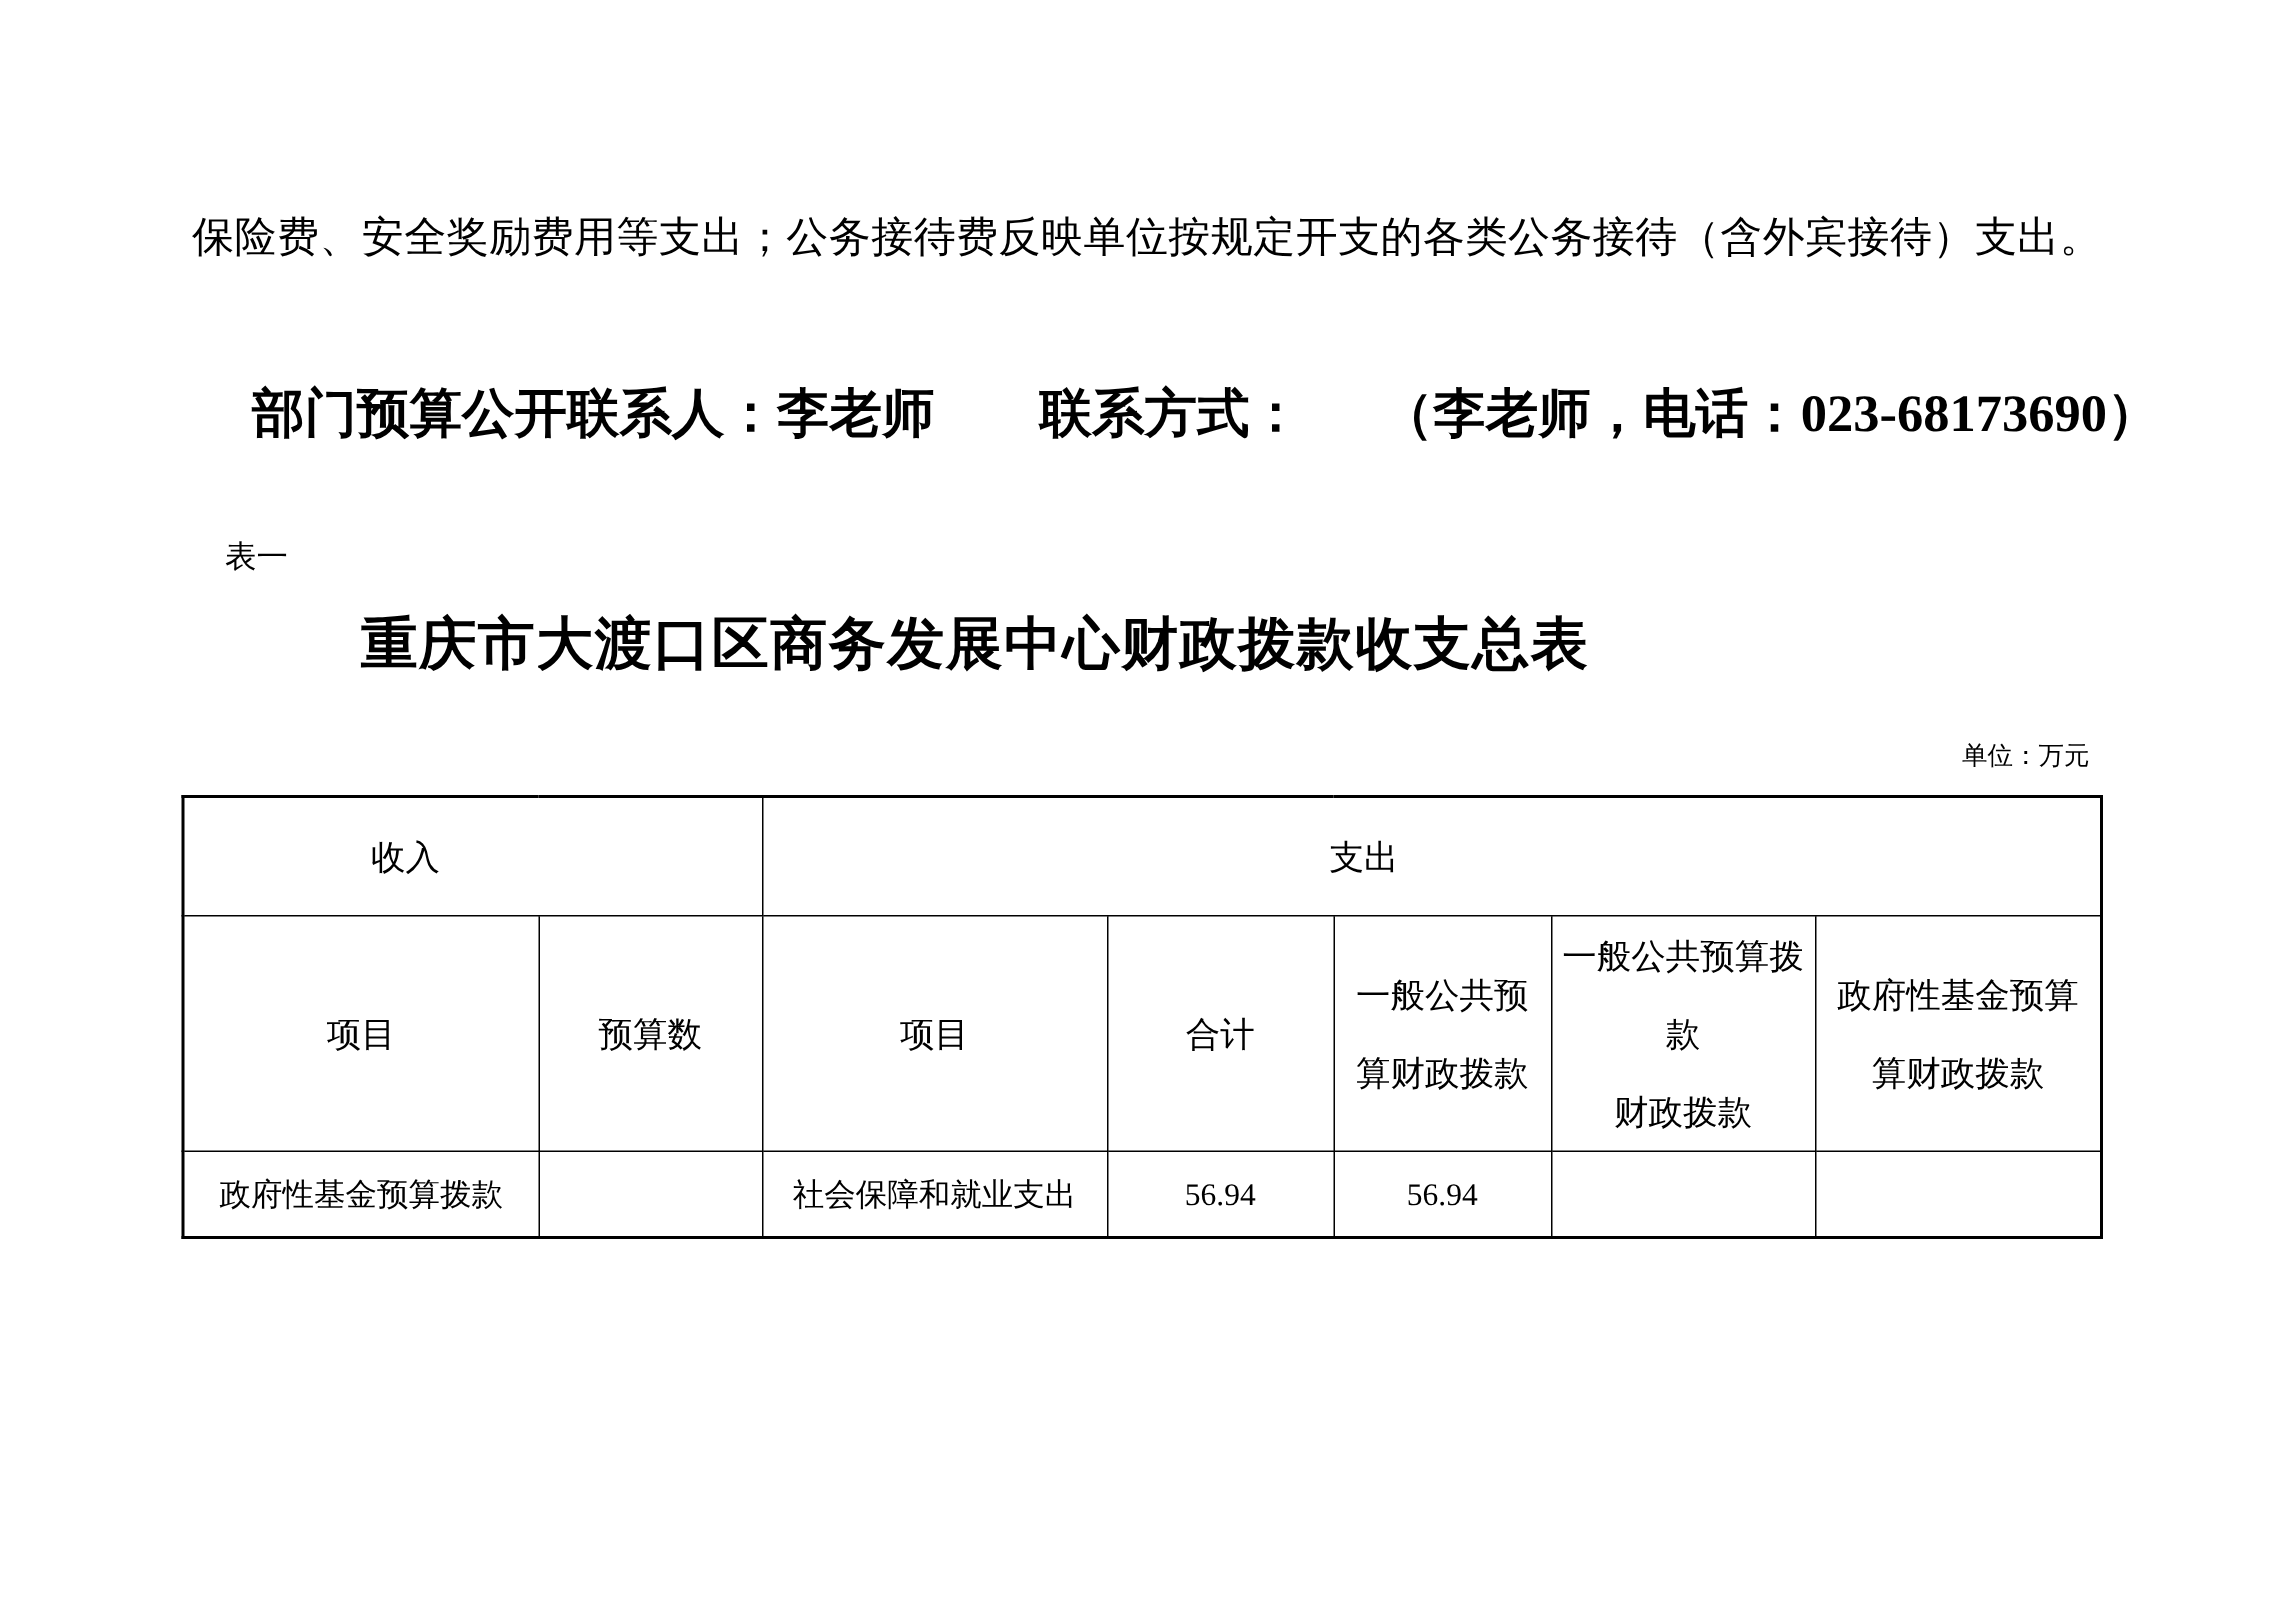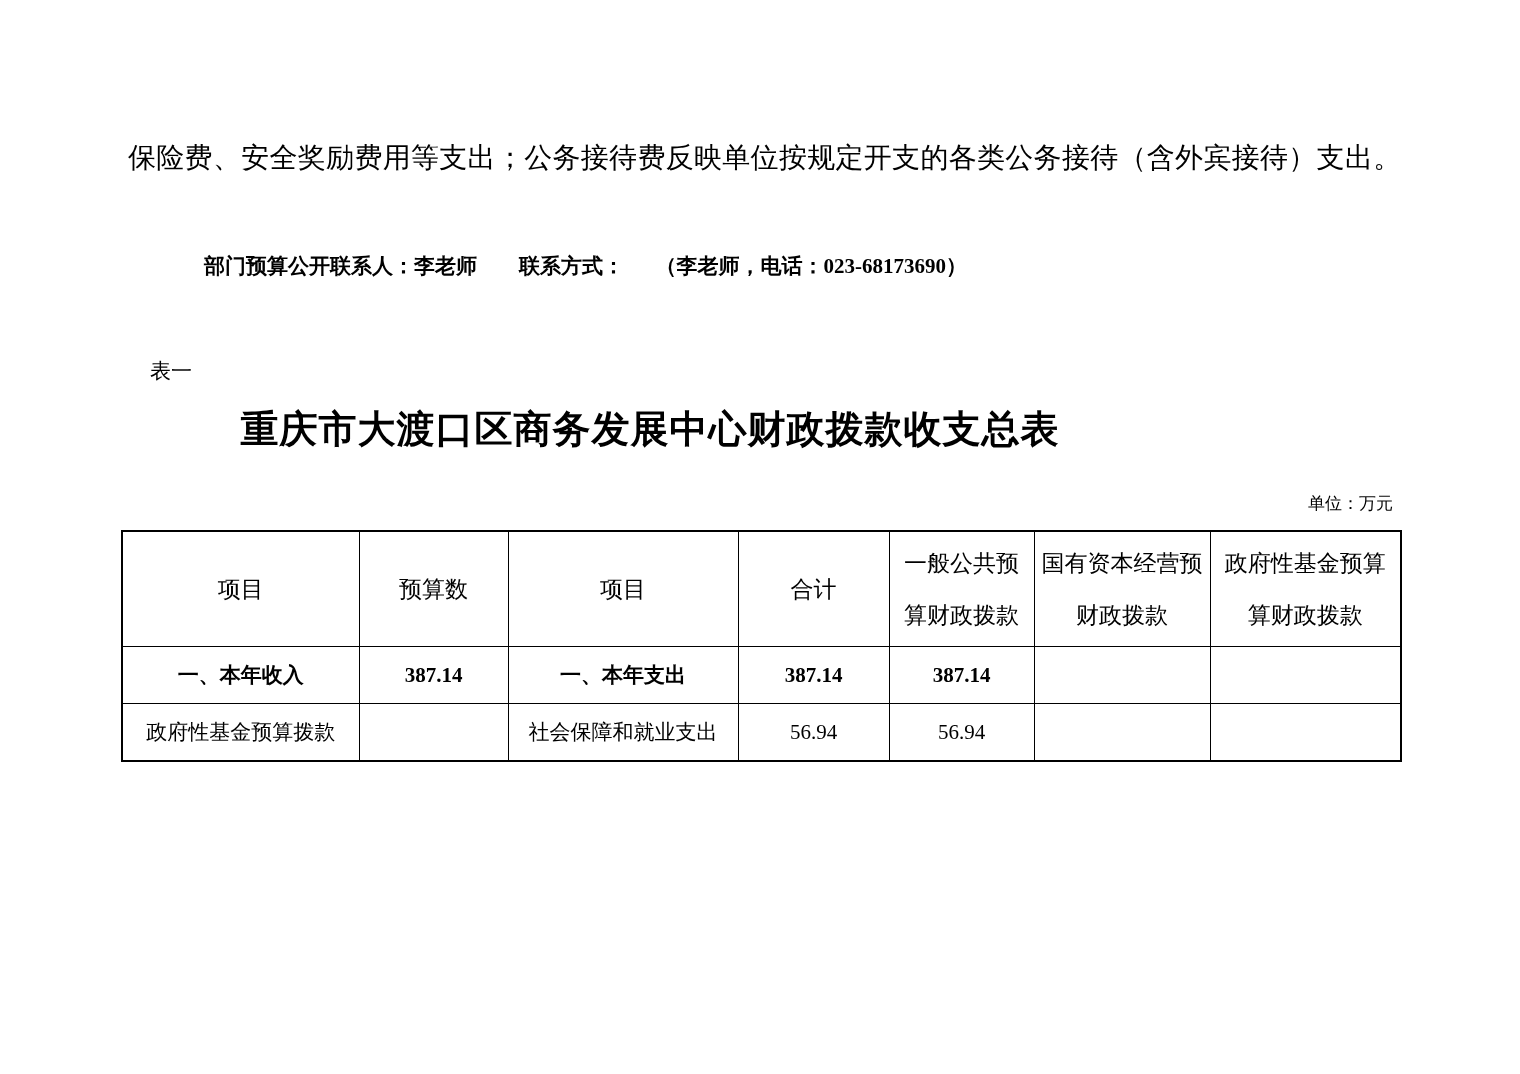--- a/index.html
+++ b/index.html
@@ -11,21 +11,21 @@
     font-family: "Liberation Serif", "DejaVu Serif", serif;
     overflow: hidden;
   }
   .intro {
     position: absolute; left: 128px; top: 139px;
     font-size: 28px; letter-spacing: 0.3px; white-space: nowrap;
     font-weight: normal;
   }
   .contact {
     position: absolute; left: 168px; top: 252px;
-    font-size: 21px; font-weight: bold; white-space: pre; margin-left: 36px;
+    font-size: 35px; font-weight: bold; white-space: pre;
   }
   .tag {
     position: absolute; left: 128px; top: 357px;
     font-size: 21px;
     margin-left: 22px;
   }
   .doc-title {
     position: absolute; left: 0; top: 404px; width: 1300px;
     text-align: center; font-size: 38px; font-weight: bold;
     letter-spacing: 1px;
@@ -79,46 +79,41 @@
   <colgroup>
     <col style="width:237px">
       <col style="width:149px">
       <col style="width:230px">
     <col style="width:151px">
       <col style="width:145px">
       <col style="width:176px">
       <col style="width:191px">
   </colgroup>
   <tbody>
+    <tr class="gh">
+      <td colspan="2">收入</td>
+      <td colspan="5">支出</td>
+    </tr>
     <tr class="ch">
       <td>项目</td>
       <td>预算数</td>
       <td>项目</td>
       <td>合计</td>
       <td>
         <span class="ln">一般公共预</span>
         <span class="ln">算财政拨款</span>
       </td>
       <td>
-        <span class="ln">国有资本经营预</span>
+        <span class="ln">一般公共预算拨款</span>
         <span class="ln">财政拨款</span>
       </td>
       <td>
         <span class="ln">政府性基金预算</span>
         <span class="ln">算财政拨款</span>
       </td>
-    </tr>
-    <tr class="data total">
-      <td>一、本年收入</td>
-      <td class="num">387.14</td>
-      <td>一、本年支出</td>
-      <td class="num">387.14</td>
-      <td class="num">387.14</td>
-      <td class="num"></td>
-      <td class="num"></td>
     </tr>
     <tr class="data">
       <td class="lbl-left">政府性基金预算拨款</td>
       <td class="num"></td>
       <td class="lbl-left">社会保障和就业支出</td>
       <td class="num">56.94</td>
       <td class="num">56.94</td>
       <td class="num"></td>
       <td class="num"></td>
     </tr>

